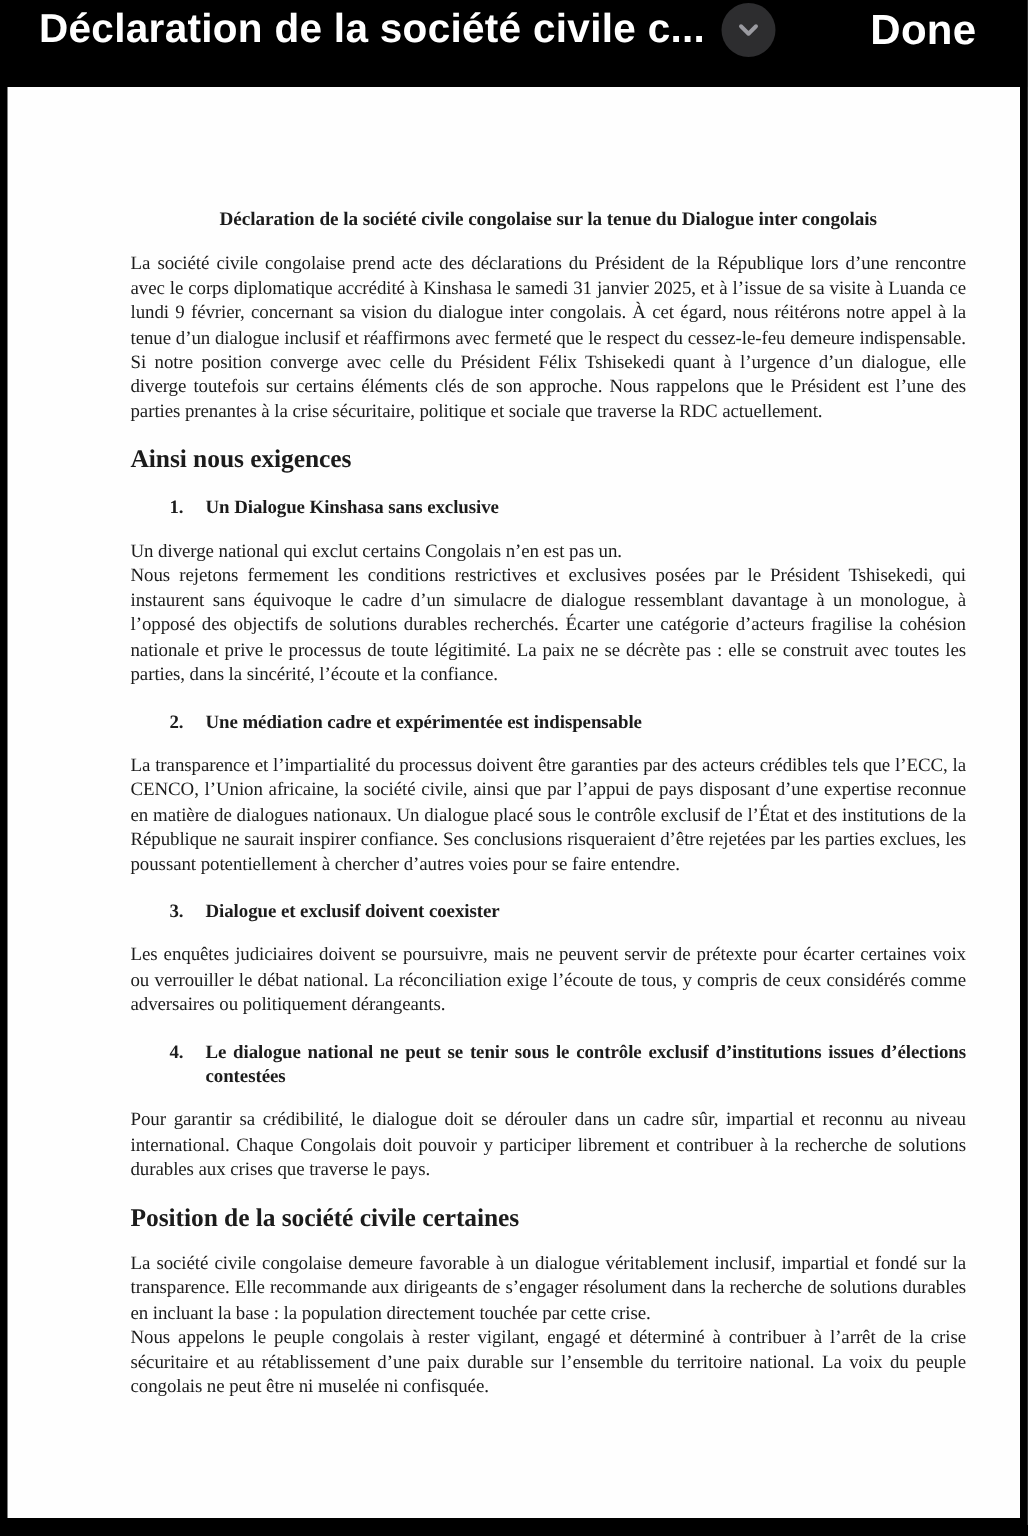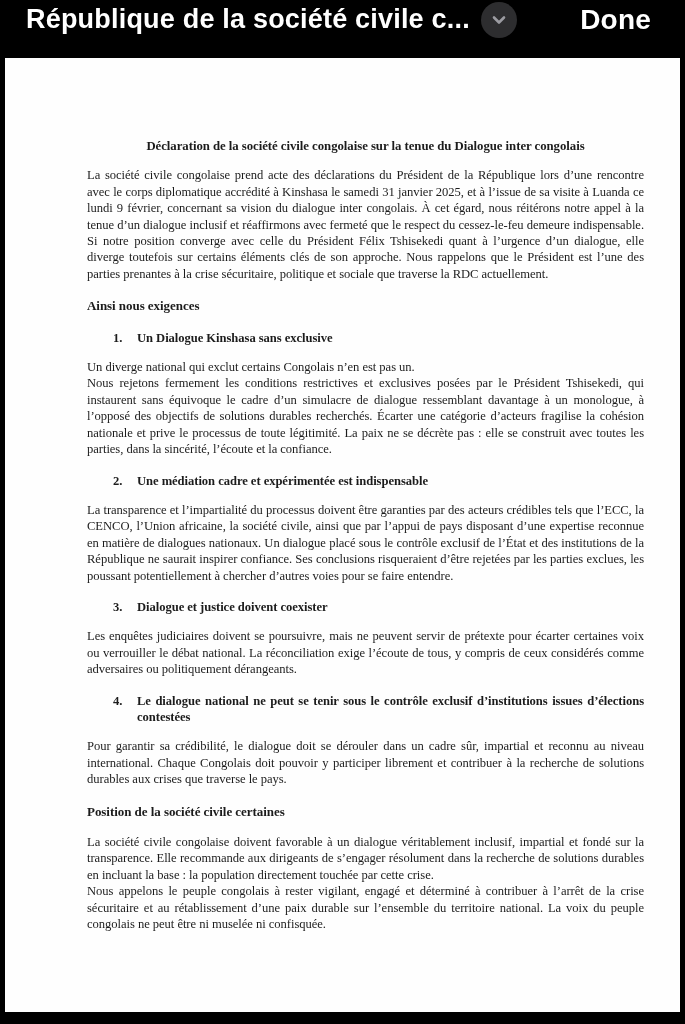--- a/index.html
+++ b/index.html
@@ -69,21 +69,21 @@
     text-align:justify;
   }
   .doc-title{
     font-size:12.8px;font-weight:700;
     text-align:center;
     margin-bottom:13px;
   }
   .doc p{margin:0;}
   .para-gap{margin-bottom:16px !important;}
   .sec-heading{
-    font-size:13px;font-weight:700;
+    font-size:17px;font-weight:700;
     text-align:left;
     margin:16px 0 14px 0;
   }
   .num-heading{
     position:relative;
     font-size:12.6px;font-weight:700;
     padding-left:50px;
     margin:15px 0 13px 0;
     text-align:justify;
   }
@@ -91,21 +91,21 @@
     position:absolute;left:26px;top:0;
   }
 </style>
 </head>
 <body>
 
 <div class="screen">
 
   <header class="topbar">
     <div class="tb-left">
-      <span class="tb-title-text">République de la société civile c...</span>
+      <span class="tb-title-text">Déclaration de la société civile c...</span>
       <button class="chevron-btn">
         <span>
           <svg width="18" height="18" viewBox="0 0 18 18">
             <polyline points="4,6.5 9,11.5 14,6.5" fill="none" stroke="var(--chevron-glyph)" stroke-width="2.6" stroke-linecap="round" stroke-linejoin="round"></polyline>
           </svg>
         </span>
       </button>
     </div>
     <button class="done-btn">Done</button>
   </header>
@@ -124,30 +124,30 @@
         <p>Un diverge national qui exclut certains Congolais n’en est pas un.</p>
         <p>Nous rejetons fermement les conditions restrictives et exclusives posées par le Président Tshisekedi, qui instaurent sans équivoque le cadre d’un simulacre de dialogue ressemblant davantage à un monologue, à l’opposé des objectifs de solutions durables recherchés. Écarter une catégorie d’acteurs fragilise la cohésion nationale et prive le processus de toute légitimité. La paix ne se décrète pas : elle se construit avec toutes les parties, dans la sincérité, l’écoute et la confiance.</p>
       </section>
 
       <section>
         <h3 class="num-heading"><span class="num">2.</span><span>Une médiation cadre et expérimentée est indispensable</span></h3>
         <p>La transparence et l’impartialité du processus doivent être garanties par des acteurs crédibles tels que l’ECC, la CENCO, l’Union africaine, la société civile, ainsi que par l’appui de pays disposant d’une expertise reconnue en matière de dialogues nationaux. Un dialogue placé sous le contrôle exclusif de l’État et des institutions de la République ne saurait inspirer confiance. Ses conclusions risqueraient d’être rejetées par les parties exclues, les poussant potentiellement à chercher d’autres voies pour se faire entendre.</p>
       </section>
 
       <section>
-        <h3 class="num-heading"><span class="num">3.</span><span>Dialogue et justice doivent coexister</span></h3>
+        <h3 class="num-heading"><span class="num">3.</span><span>Dialogue et exclusif doivent coexister</span></h3>
         <p>Les enquêtes judiciaires doivent se poursuivre, mais ne peuvent servir de prétexte pour écarter certaines voix ou verrouiller le débat national. La réconciliation exige l’écoute de tous, y compris de ceux considérés comme adversaires ou politiquement dérangeants.</p>
       </section>
 
       <section>
         <h3 class="num-heading"><span class="num">4.</span><span>Le dialogue national ne peut se tenir sous le contrôle exclusif d’institutions issues d’élections contestées</span></h3>
         <p>Pour garantir sa crédibilité, le dialogue doit se dérouler dans un cadre sûr, impartial et reconnu au niveau international. Chaque Congolais doit pouvoir y participer librement et contribuer à la recherche de solutions durables aux crises que traverse le pays.</p>
       </section>
 
       <h2 class="sec-heading">Position de la société civile certaines</h2>
 
-      <p>La société civile congolaise doivent favorable à un dialogue véritablement inclusif, impartial et fondé sur la transparence. Elle recommande aux dirigeants de s’engager résolument dans la recherche de solutions durables en incluant la base : la population directement touchée par cette crise.</p>
+      <p>La société civile congolaise demeure favorable à un dialogue véritablement inclusif, impartial et fondé sur la transparence. Elle recommande aux dirigeants de s’engager résolument dans la recherche de solutions durables en incluant la base : la population directement touchée par cette crise.</p>
       <p>Nous appelons le peuple congolais à rester vigilant, engagé et déterminé à contribuer à l’arrêt de la crise sécuritaire et au rétablissement d’une paix durable sur l’ensemble du territoire national. La voix du peuple congolais ne peut être ni muselée ni confisquée.</p>
 
     </article>
   </main>
 
 </div>
 
 </body></html>

